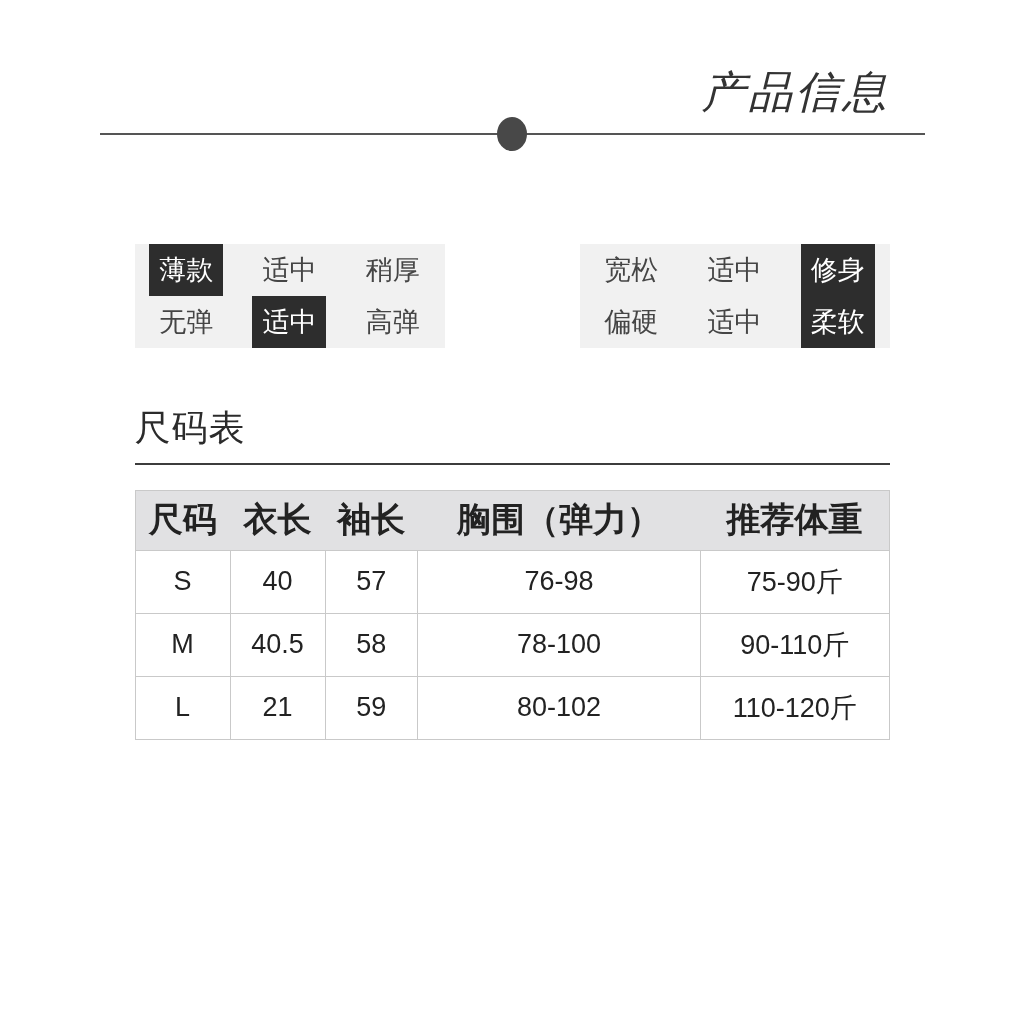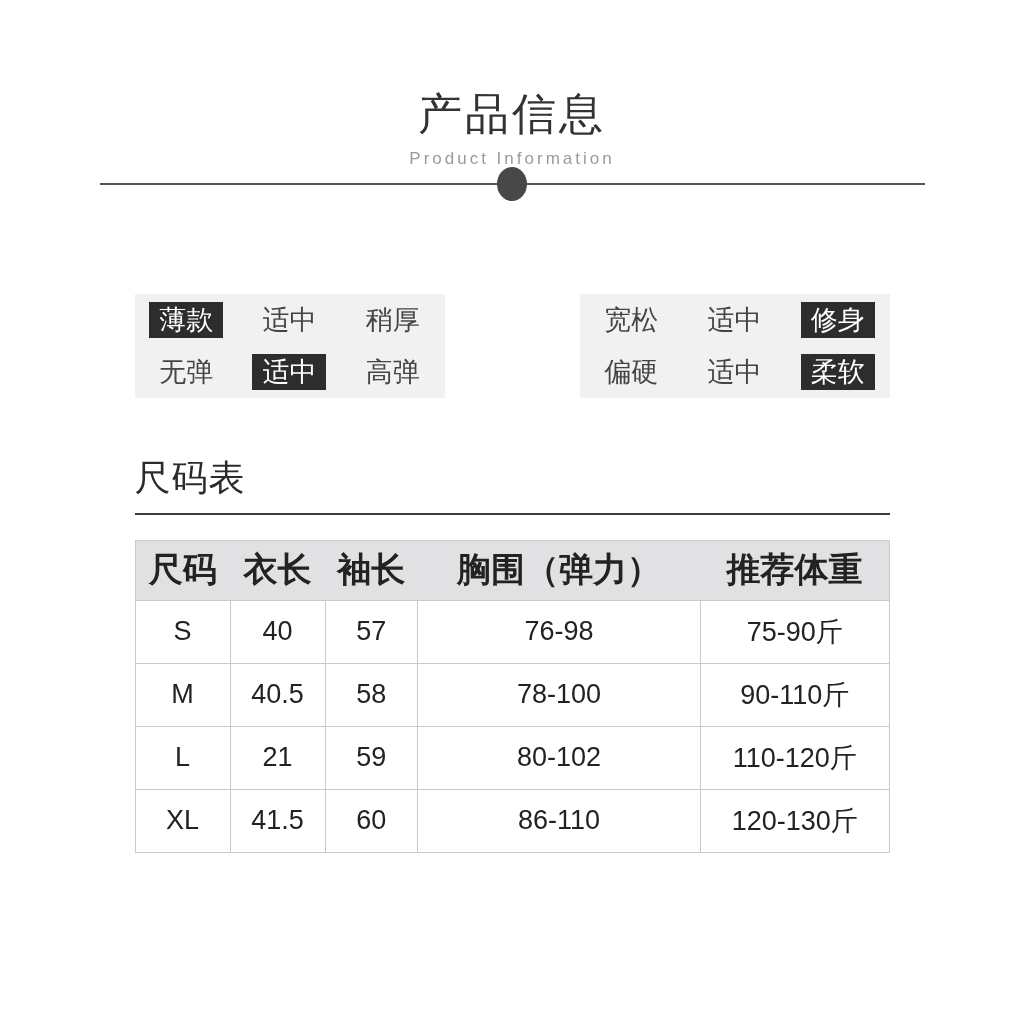--- a/index.html
+++ b/index.html
@@ -14,22 +14,23 @@
     color: #2f2f2f;
     overflow: hidden;
   }
   .page {
     width: 755px;
     margin: 0 auto;
   }
 
   
   .pi-header {
-    text-align: center;
-    padding-top: 88px;
+    text-align: right;
+    padding-top: 66px;
+    font-style: italic;
   }
   .pi-title {
     margin: 0;
     font-size: 44px;
     line-height: 1.2;
     font-weight: 500;
     letter-spacing: 3px;
     color: #333333;
   }
   .pi-subtitle {
@@ -73,21 +74,20 @@
     display: flex;
     justify-content: space-between;
   }
   .attr-row + .attr-row {
   }
   .attr-bar {
     width: 310px;
     height: 52px;
     background: #f1f1f1;
     display: flex;
-    align-items: center;
   }
   .attr-option {
     flex: 1;
     display: flex;
     align-items: center;
     justify-content: center;
     font-size: 27px;
     color: #454545;
   }
   .attr-label {
@@ -144,21 +144,20 @@
     color: #222222;
   }
 </style>
 </head>
 <body>
 
 <div class="page">
 
   <header class="pi-header">
     <h1 class="pi-title">产品信息</h1>
-    <div class="pi-subtitle">Product Information</div>
     <div class="divider">
       <div class="divider-line"></div>
       <div class="divider-dot"></div>
     </div>
   </header>
 
   <section class="attrs">
     <div class="attr-row">
       <div class="attr-bar">
         <div class="attr-option selected">
@@ -247,24 +246,17 @@
           <td>78-100</td>
           <td>90-110斤</td>
         </tr>
         <tr>
           <td>L</td>
           <td>21</td>
           <td>59</td>
           <td>80-102</td>
           <td>110-120斤</td>
         </tr>
-        <tr>
-          <td>XL</td>
-          <td>41.5</td>
-          <td>60</td>
-          <td>86-110</td>
-          <td>120-130斤</td>
-        </tr>
       </tbody>
     </table>
   </section>
 
 </div>
 
 </body></html>

